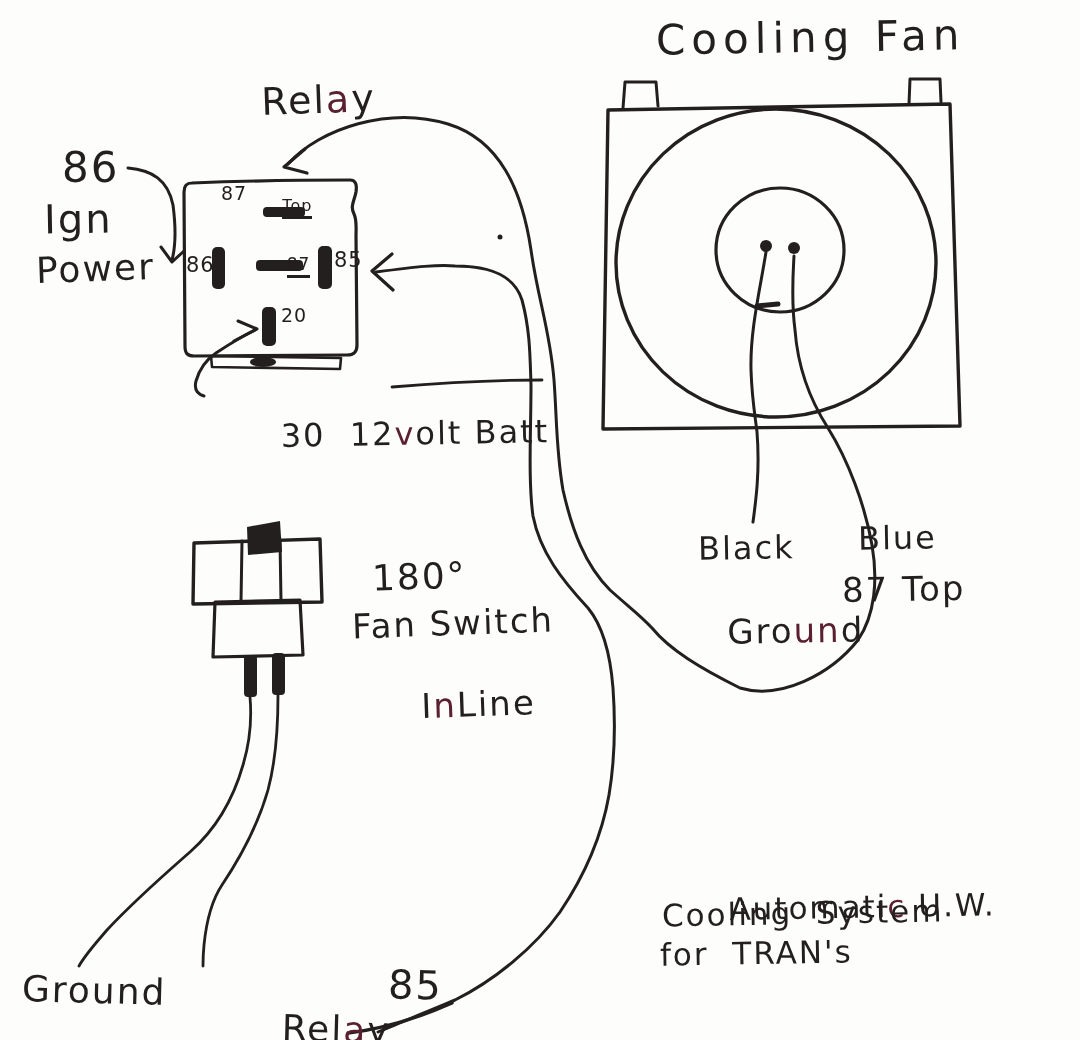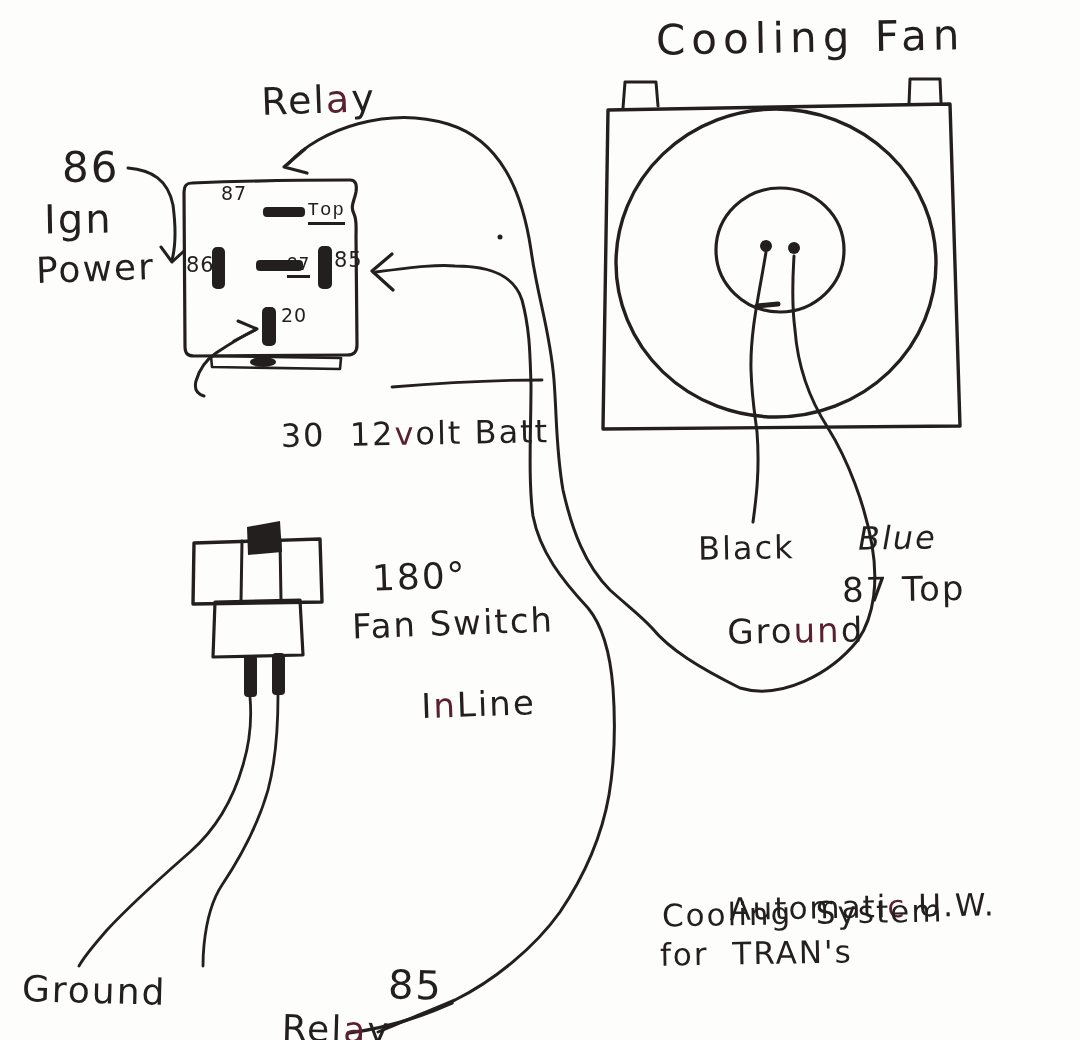--- a/index.html
+++ b/index.html
@@ -102,41 +102,41 @@
 
   <div class="lbl t-1" style="left:205px;top:42px;font-size:38px;">
     <span>Rel</span><span class="accent">a</span><span>y</span>
   </div>
 
   <div class="lbl" style="left:62px;top:146px;font-size:42px;">86</div>
   <div class="lbl t-2" style="left:44px;top:198px;font-size:40px;">Ign</div>
   <div class="lbl t-1" style="left:36px;top:250px;font-size:36px;">Power</div>
 
   <div class="lbl" style="left:221px;top:184px;font-size:19px;letter-spacing:1px;">87</div>
-  <div class="lbl" style="left:258px;top:181px;font-size:19px;letter-spacing:1px;font-family:Liberation Mono, monospace;">
+  <div class="lbl" style="left:258px;top:181px;font-size:16px;letter-spacing:1px;">
     <span class="under">Top</span>
   </div>
   <div class="lbl" style="left:186px;top:254px;font-size:21px;letter-spacing:1px;">86</div>
   <div class="lbl" style="left:261px;top:238px;font-size:17px;letter-spacing:1px;">
     <span class="under">87</span>
   </div>
   <div class="lbl" style="left:334px;top:249px;font-size:21px;letter-spacing:1px;">85</div>
   <div class="lbl" style="left:281px;top:306px;font-size:19px;letter-spacing:1px;">20</div>
 
   <div class="lbl t-2" style="left:232px;top:384px;font-size:32px;">
     <span>30  12</span><span class="accent">v</span><span>olt Batt</span>
   </div>
 
   <div class="lbl t-2" style="left:656px;top:16px;font-size:42px;letter-spacing:6px;">Cooling Fan</div>
 
   <div class="lbl t-2" style="left:698px;top:532px;font-size:32px;">Black</div>
   <div class="lbl t-2" style="left:676px;top:578px;font-size:34px;">
     <span>Gro</span><span class="accent">un</span><span>d</span>
   </div>
-  <div class="lbl t-2" style="left:858px;top:522px;font-size:32px;font-style:italic;">Blue</div>
+  <div class="lbl t-2" style="left:858px;top:522px;font-size:32px;">Blue</div>
   <div class="lbl t-2" style="left:842px;top:572px;font-size:34px;">87 Top</div>
 
   <div class="lbl t-1" style="left:372px;top:558px;font-size:36px;">180°</div>
   <div class="lbl t-1" style="left:352px;top:606px;font-size:34px;">Fan Switch</div>
   <div class="lbl t-1" style="left:370px;top:652px;font-size:34px;">
     <span>I</span><span class="accent">n</span><span>Line</span>
   </div>
 
   <div class="lbl t-3" style="left:22px;top:972px;font-size:36px;">Ground</div>
   <div class="lbl t-3" style="left:228px;top:972px;font-size:36px;">

